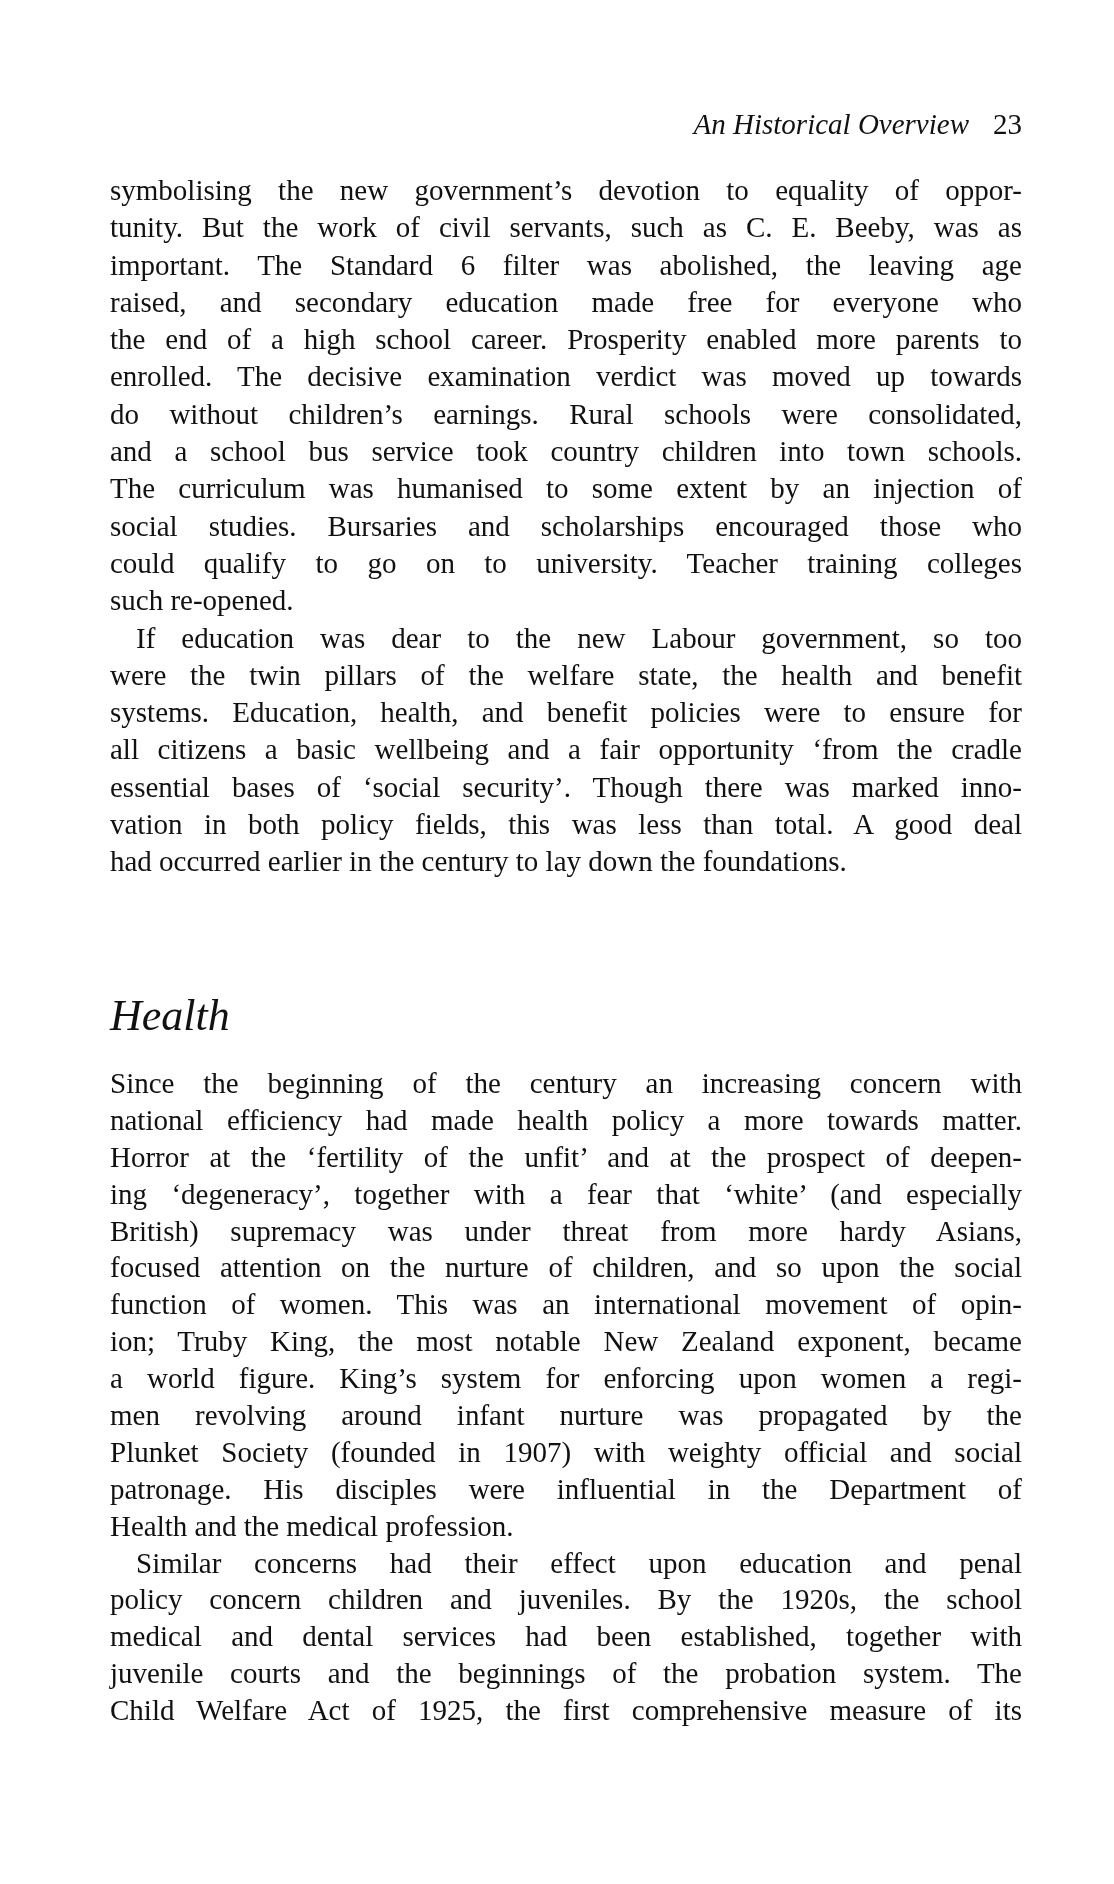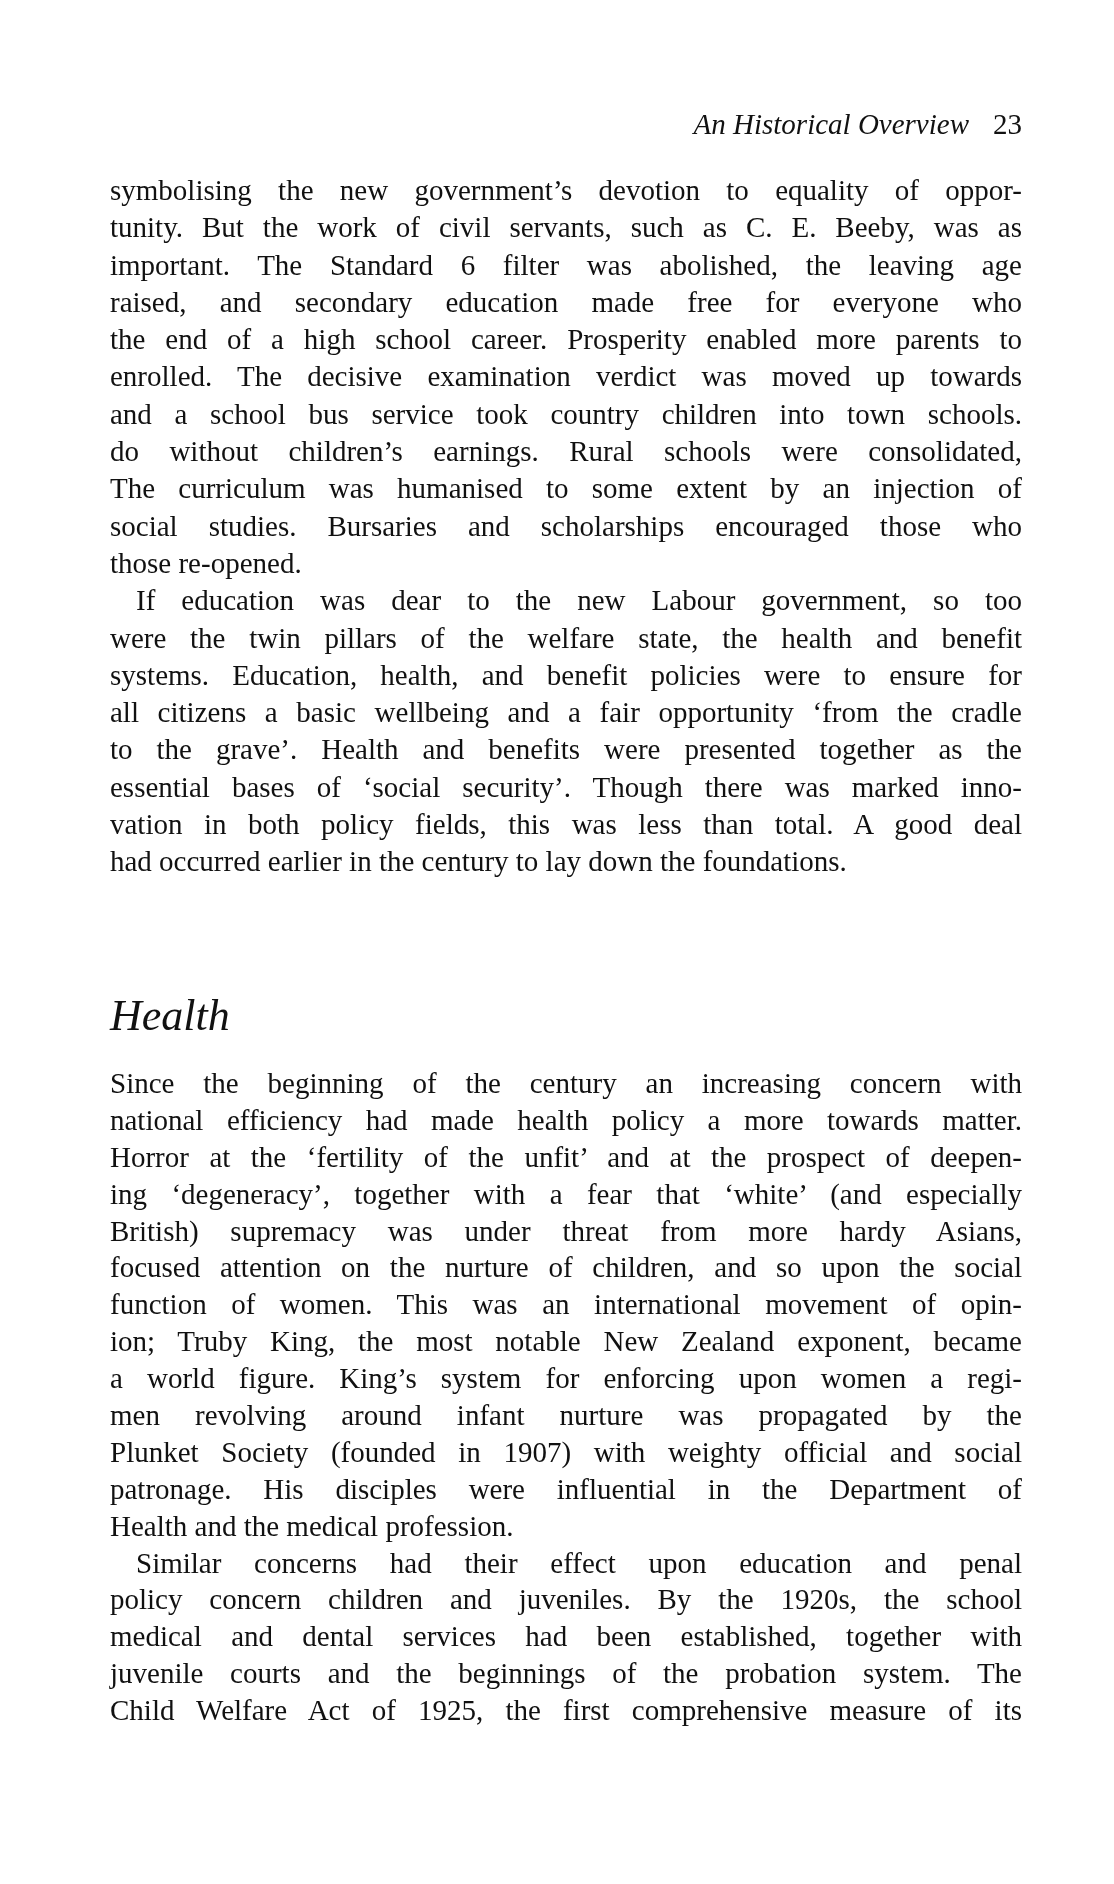--- a/index.html
+++ b/index.html
@@ -81,33 +81,33 @@
 
   <div class="body-block block1">
 
     <div>
       <span class="line">symbolising the new government’s devotion to equality of oppor-</span>
       <span class="line">tunity. But the work of civil servants, such as C. E. Beeby, was as</span>
       <span class="line">important. The Standard 6 filter was abolished, the leaving age</span>
       <span class="line">raised, and secondary education made free for everyone who</span>
       <span class="line">the end of a high school career. Prosperity enabled more parents to</span>
       <span class="line">enrolled. The decisive examination verdict was moved up towards</span>
+      <span class="line">do without children’s earnings. Rural schools were consolidated,</span>
       <span class="line">and a school bus service took country children into town schools.</span>
-      <span class="line">do without children’s earnings. Rural schools were consolidated,</span>
       <span class="line">The curriculum was humanised to some extent by an injection of</span>
       <span class="line">social studies. Bursaries and scholarships encouraged those who</span>
-      <span class="line last">those re-opened.</span>
+      <span class="line">could qualify to go on to university. Teacher training colleges</span>
+      <span class="line last">such re-opened.</span>
     </div>
 
     <div>
       <span class="line indent">If education was dear to the new Labour government, so too</span>
       <span class="line">were the twin pillars of the welfare state, the health and benefit</span>
       <span class="line">systems. Education, health, and benefit policies were to ensure for</span>
       <span class="line">all citizens a basic wellbeing and a fair opportunity ‘from the cradle</span>
-      <span class="line">to the grave’. Health and benefits were presented together as the</span>
       <span class="line">essential bases of ‘social security’. Though there was marked inno-</span>
       <span class="line">vation in both policy fields, this was less than total. A good deal</span>
       <span class="line last">had occurred earlier in the century to lay down the foundations.</span>
     </div>
   </div>
 
   <h2 class="heading">Health</h2>
 
   <div class="body-block block2">
     <div>

